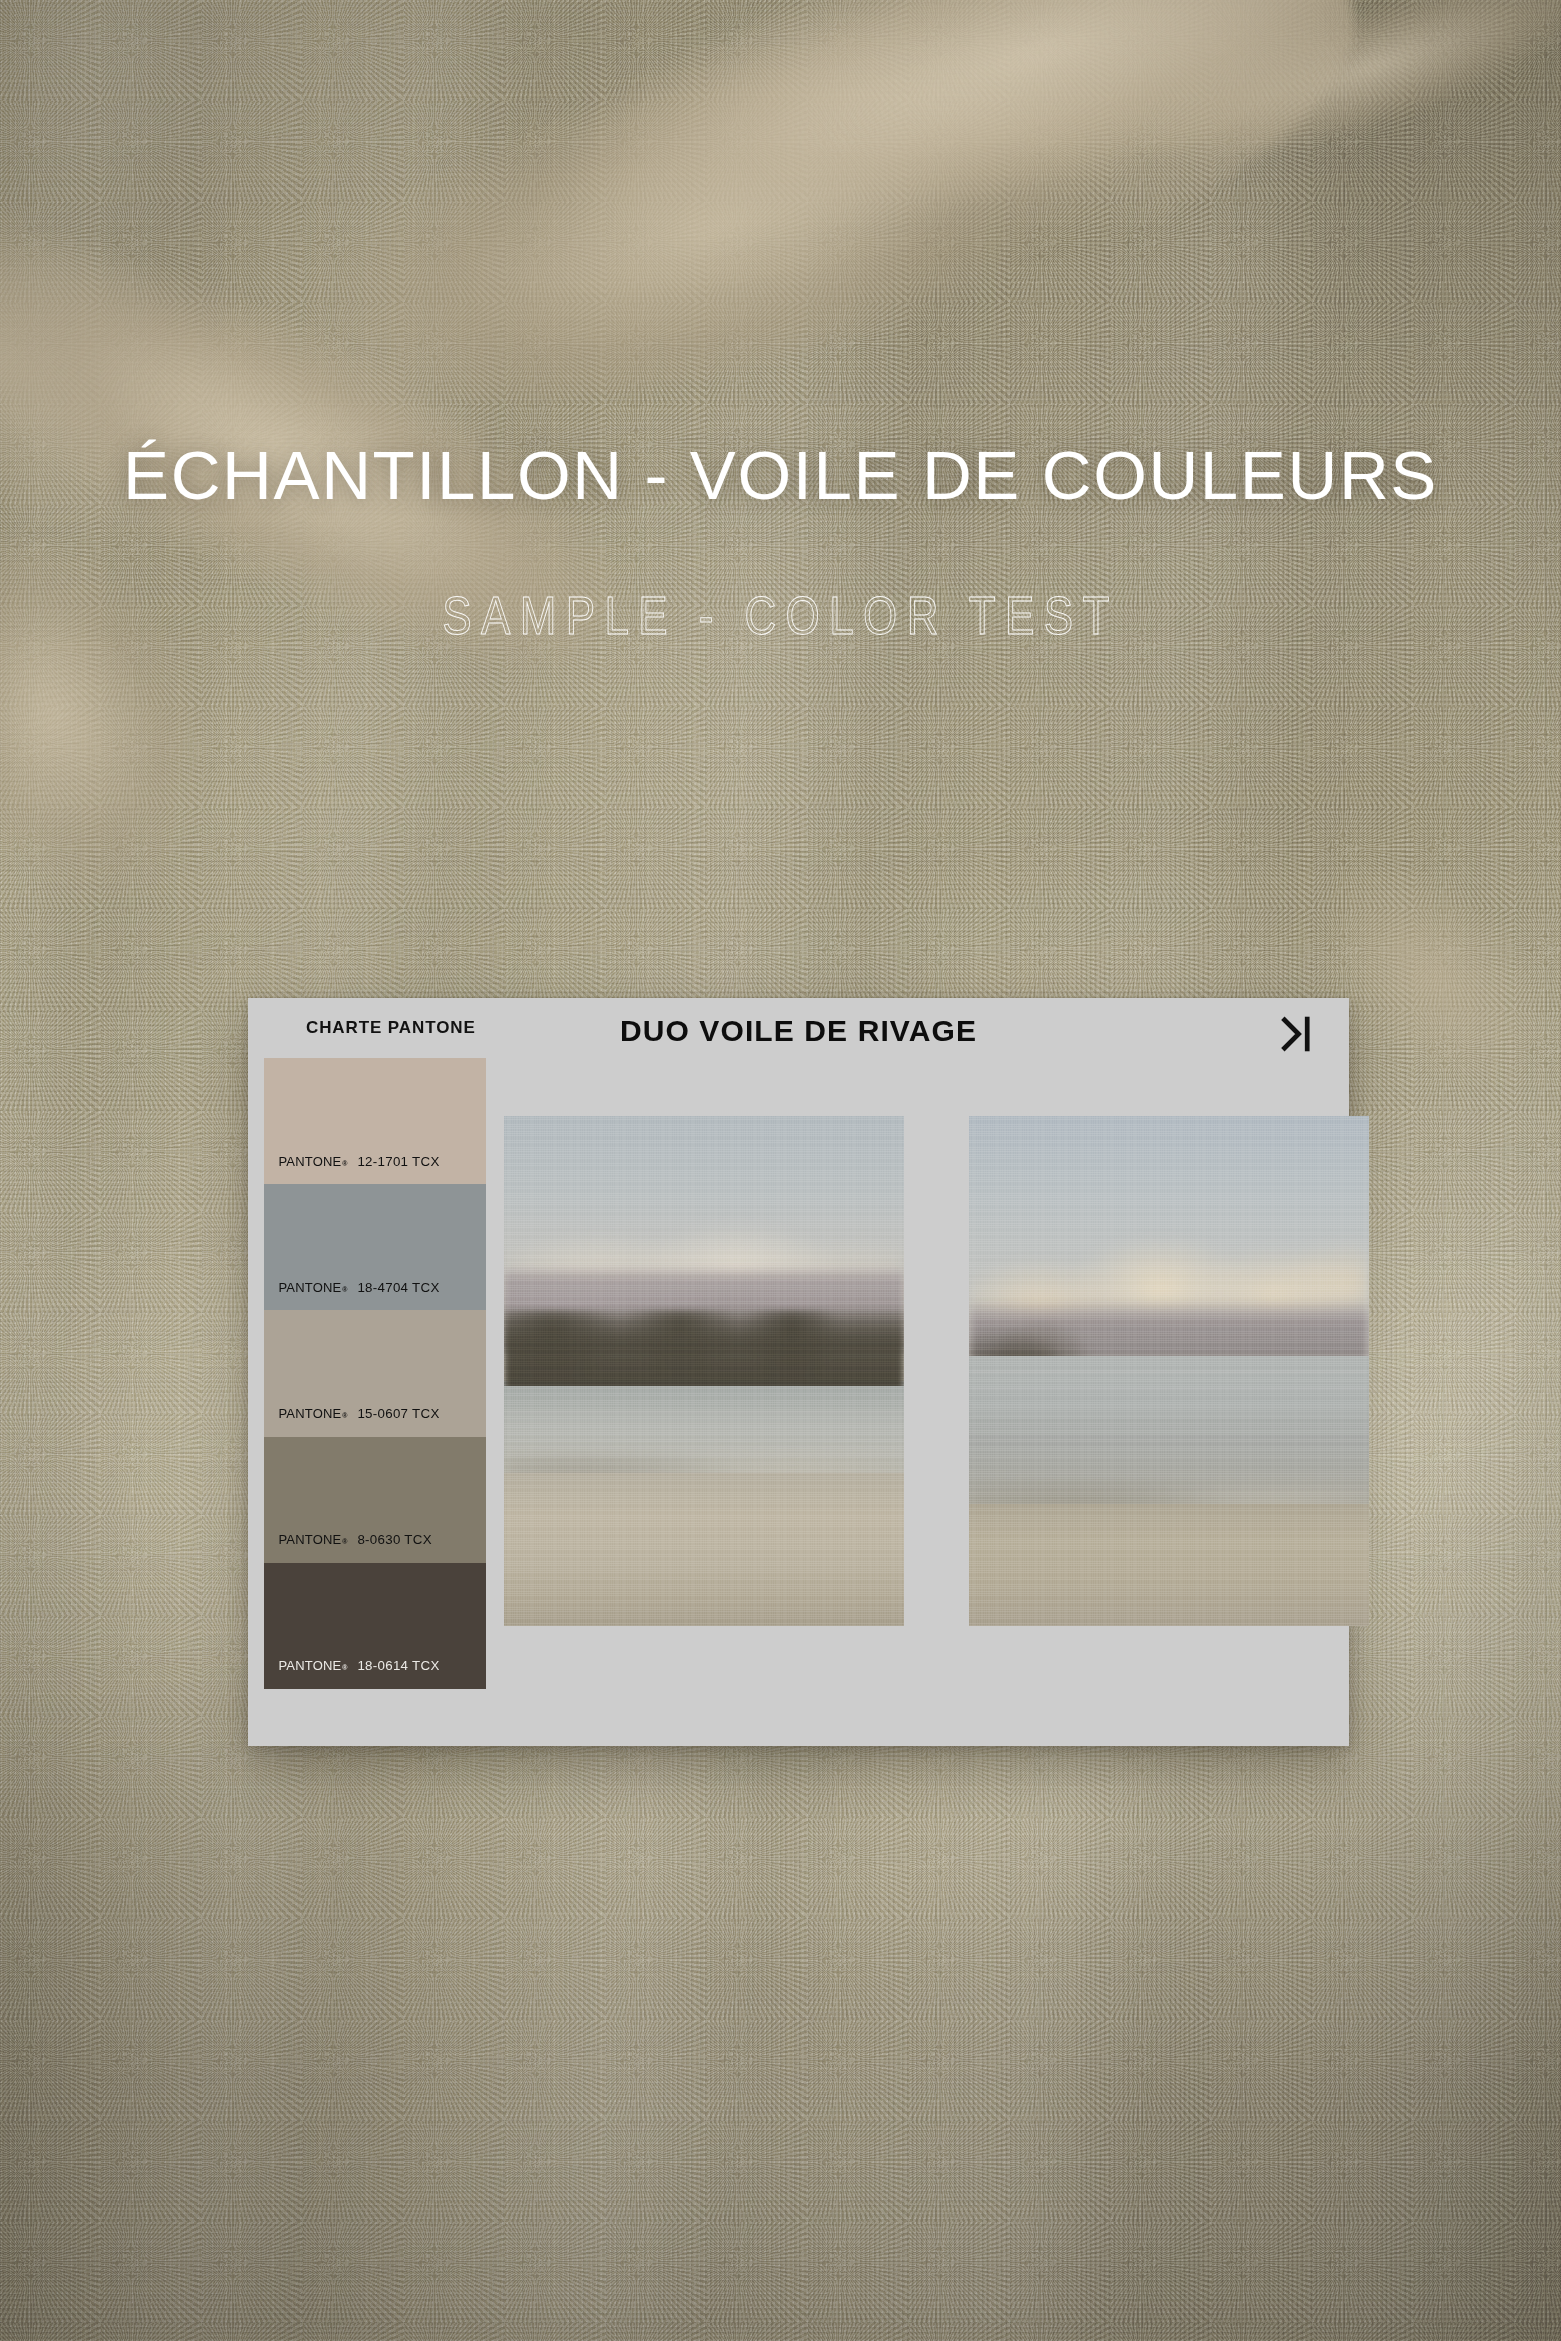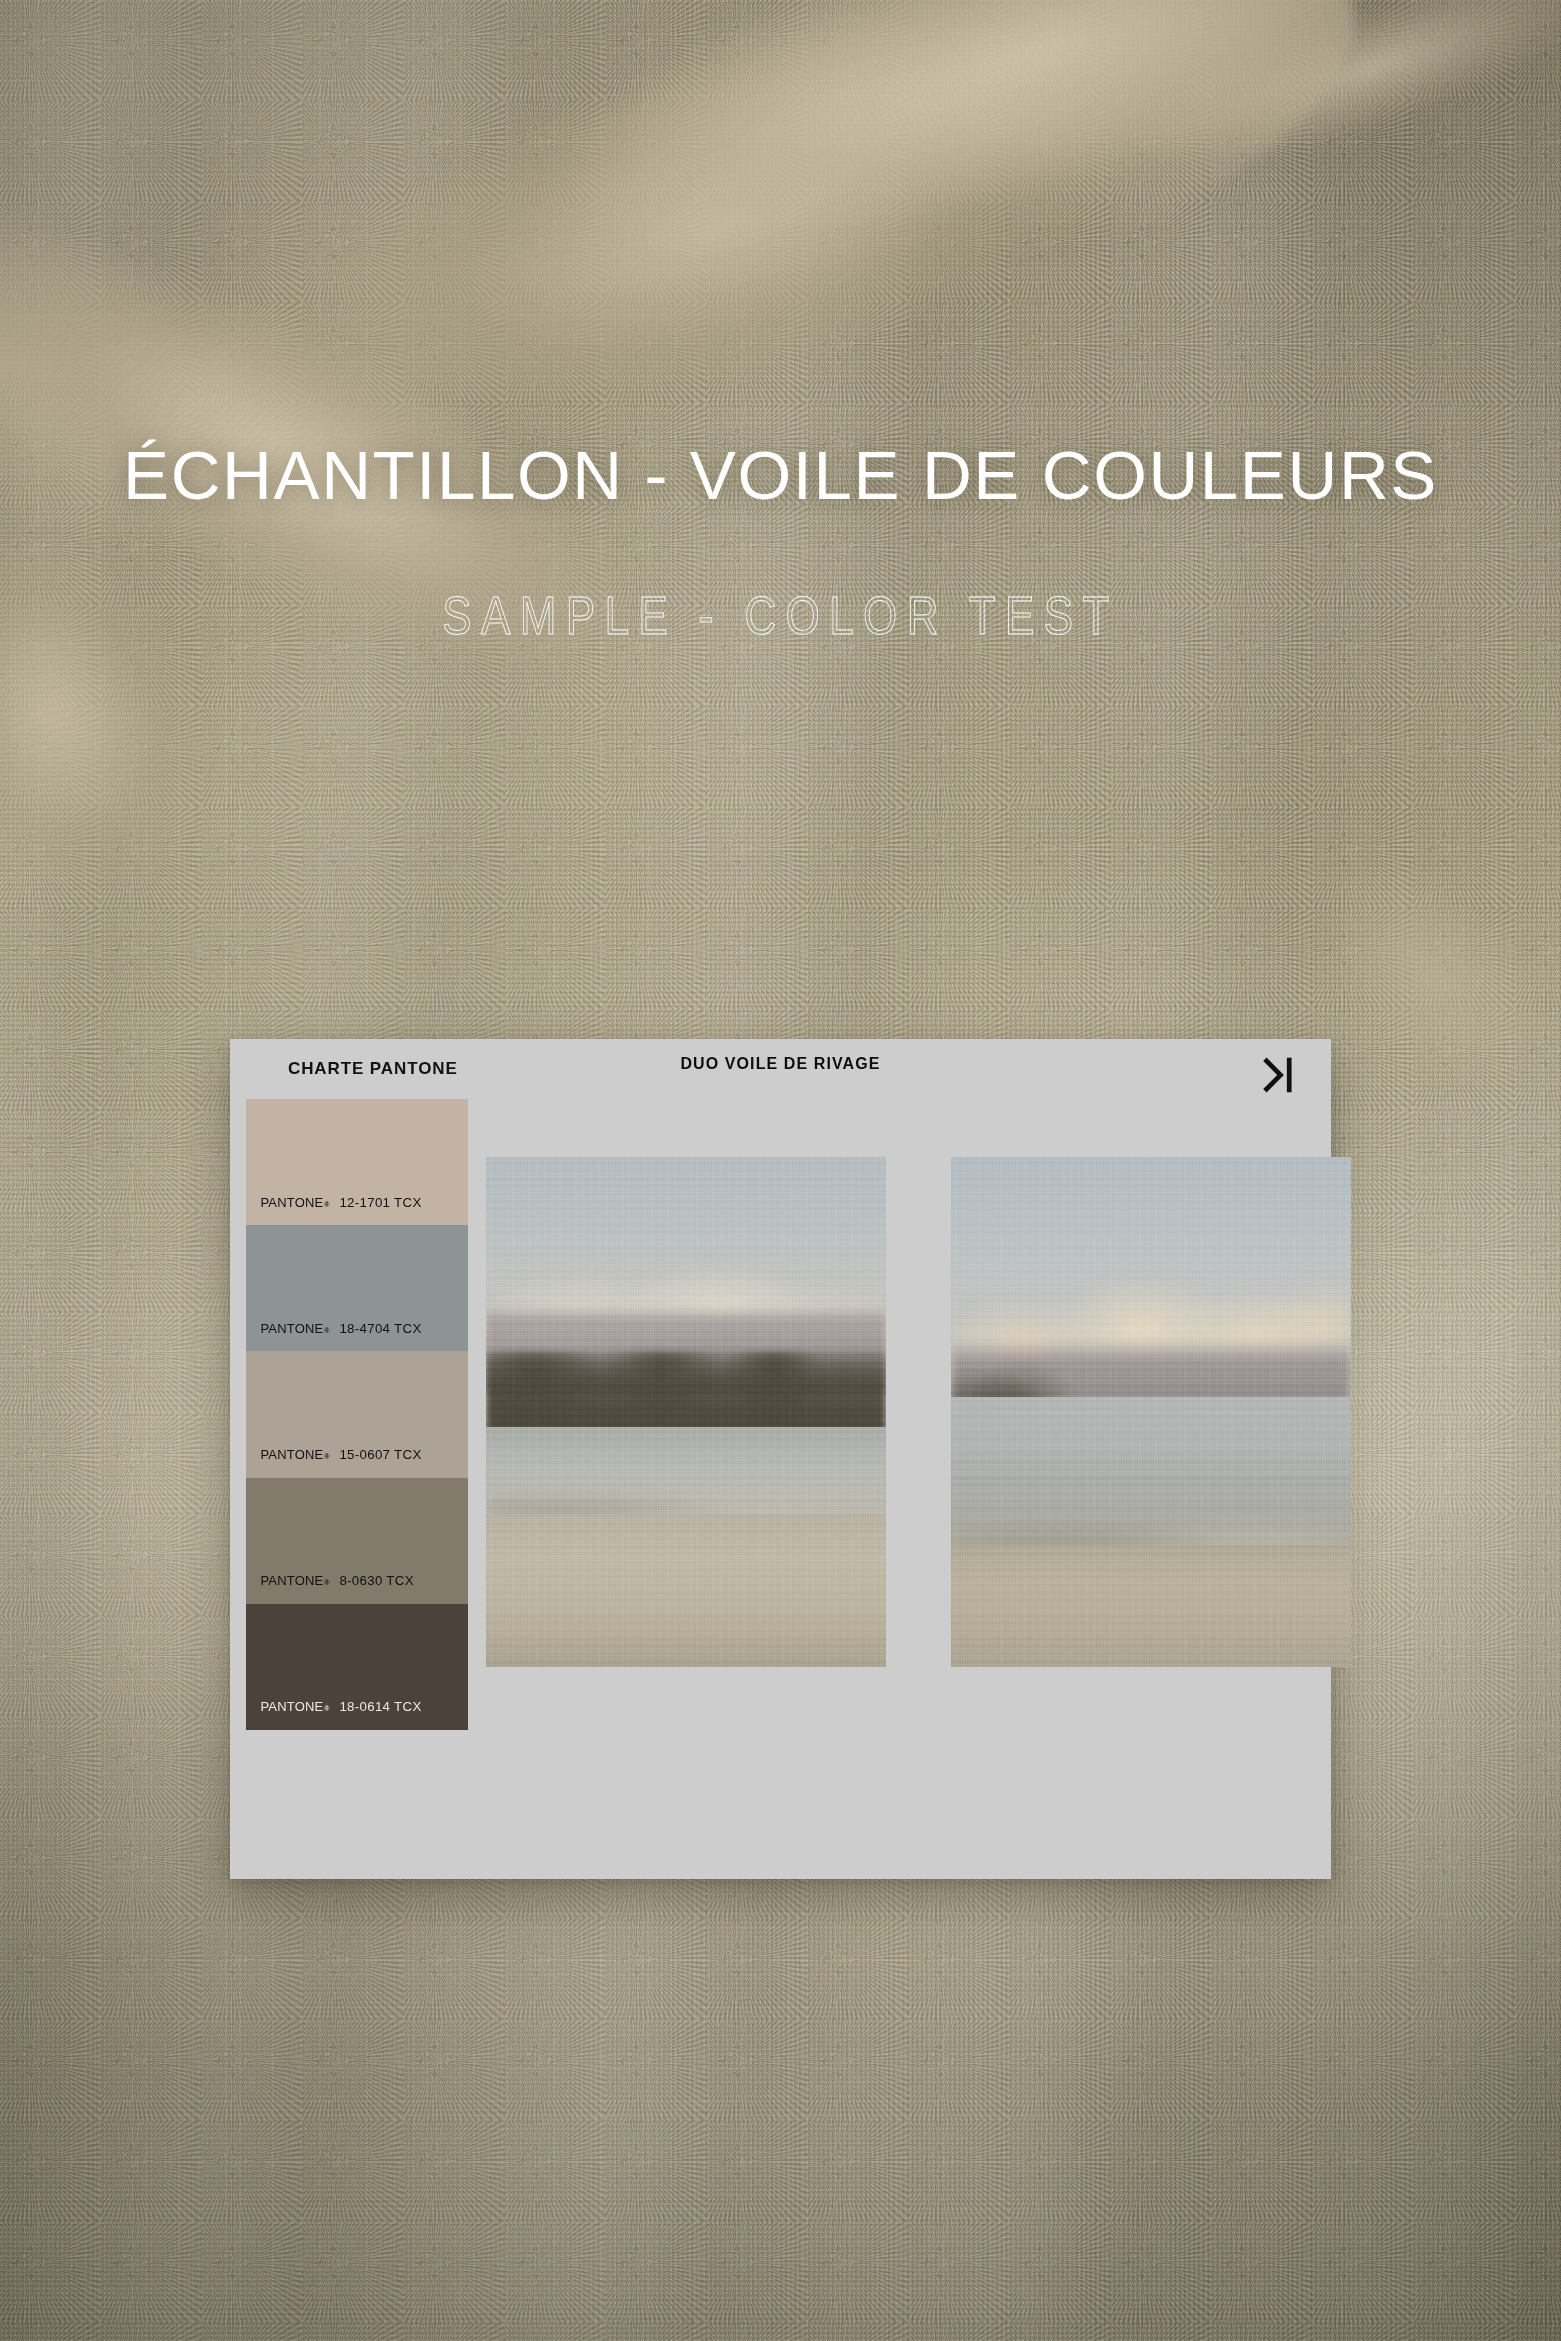--- a/index.html
+++ b/index.html
@@ -199,40 +199,39 @@
     -webkit-text-stroke:0.8px rgba(255,255,255,.92);
     -webkit-text-fill-color:transparent;
     text-shadow:none;
     transform:scaleY(1.22);
     transform-origin:center top;
   }
 
   
   .card{
     position:absolute;
-    left:230px;top:998px;
-    width:1101px;height:840px;
+    left:248px;top:998px;
+    width:1101px;height:748px;
     background:#cdcdcd;
     box-shadow:0 20px 47px rgba(40,34,24,.34), 0 3.1px 11px rgba(40,34,24,.22);
-    margin-top:41px;
   }
 
   .card-head{
     position:absolute;left:0;right:0;top:0;height:61px;
   }
   .charte-label{
     position:absolute;left:58px;top:20px;
     font-size:17px;font-weight:bold;color:#121212;
     letter-spacing:0.9px;
     font-family:"Liberation Sans",sans-serif;
   }
   .card-title{
     position:absolute;left:0;right:0;top:15.6px;
     text-align:center;
-    font-size:16px;font-weight:bold;color:#0d0d0d;
+    font-size:30px;font-weight:bold;color:#0d0d0d;
     letter-spacing:1.1px;
     font-family:"Liberation Sans",sans-serif;
   }
   .next-icon{
     position:absolute;right:30px;top:14px;
     width:44px;height:44px;
     display:block;
   }
 
   

